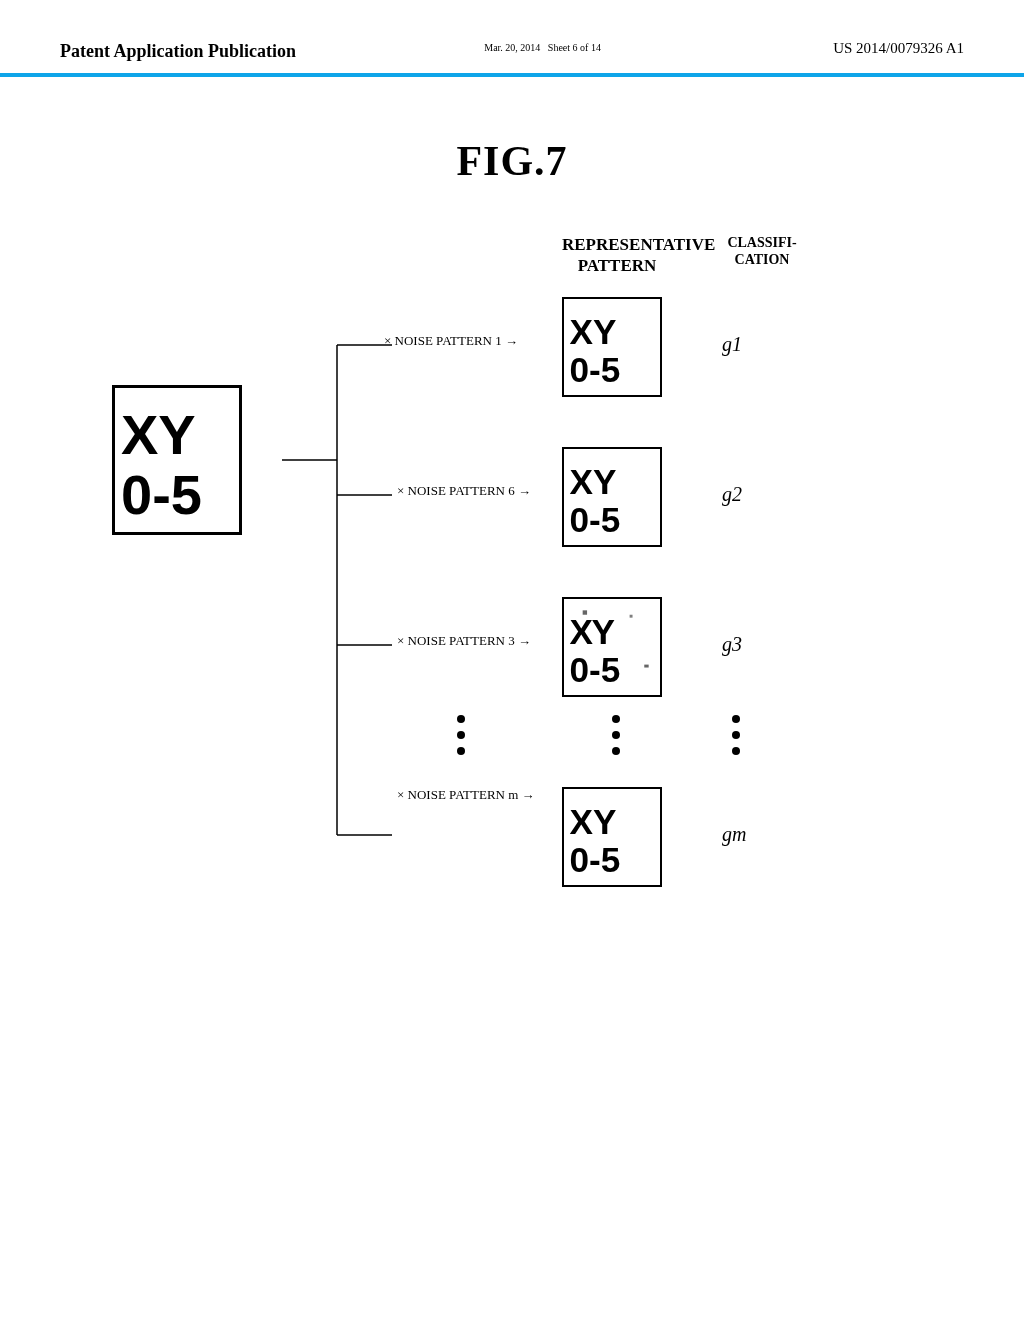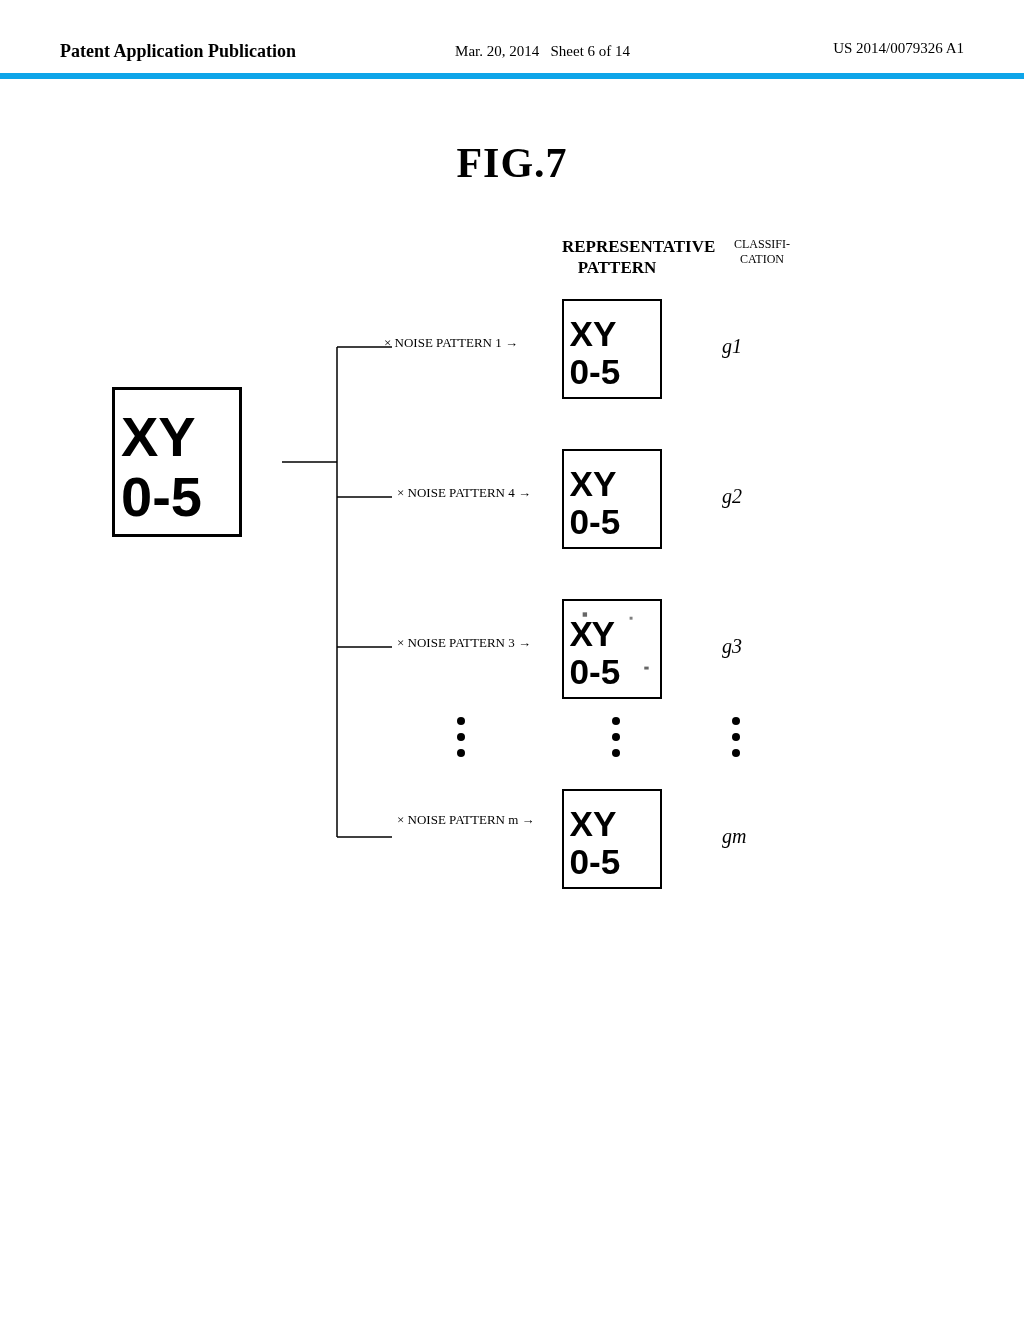--- a/index.html
+++ b/index.html
@@ -10,32 +10,32 @@
       font-family: 'Times New Roman', Times, serif;
       position: relative;
       overflow: hidden;
     }
 
     .header {
       display: flex;
       justify-content: space-between;
       align-items: flex-start;
       padding: 40px 60px 0 60px;
-      border-bottom: 6px solid #0ea5e9;
+      border-bottom: 4px solid #0ea5e9;
       padding-bottom: 10px;
     }
 
     .header-left {
       font-size: 18px;
       font-weight: bold;
       line-height: 1.3;
     }
 
     .header-center {
-      font-size: 15px;
+      font-size: 10px;
       text-align: center;
       line-height: 1.5;
     }
 
     .header-right {
       font-size: 15px;
       text-align: right;
       margin-left: 44px;
     }
 
@@ -95,22 +95,22 @@
       font-weight: bold;
       line-height: 1.2;
       width: 110px;
     }
 
     .col-header-class {
       position: absolute;
       top: 10px;
       left: 640px;
       text-align: center;
-      font-size: 12px;
-      font-weight: normal;
+      font-size: 14px;
+      font-weight: bold;
       line-height: 1.2;
       width: 80px;
     }
 
     .row-label {
       position: absolute;
       font-size: 13px;
       white-space: nowrap;
     }
 
@@ -222,21 +222,21 @@
       <div class="pattern-box" style="left:480px; top:72px;">
         <svg class="xy-svg-small" viewBox="0 0 60 60" xmlns="http://www.w3.org/2000/svg">
           <rect x="0" y="0" width="60" height="60" fill="white"></rect>
           <text x="1" y="28" font-size="24" font-weight="bold" font-family="Arial Black, sans-serif" fill="black">XY</text>
           <text x="1" y="54" font-size="24" font-weight="bold" font-family="Arial Black, sans-serif" fill="black">0-5</text>
         </svg>
       </div>
       <div class="classification-label" style="left:640px; top:108px;">g1</div>
 
       <div class="row-label" style="left:315px; top:258px;">
-        × NOISE PATTERN 4 →
+        × NOISE PATTERN 6 →
       </div>
       <div class="pattern-box" style="left:480px; top:222px;">
         <svg class="xy-svg-small" viewBox="0 0 60 60" xmlns="http://www.w3.org/2000/svg">
           <rect x="0" y="0" width="60" height="60" fill="white"></rect>
           <text x="1" y="28" font-size="24" font-weight="bold" font-family="Arial Black, sans-serif" fill="black">XY</text>
           <text x="1" y="54" font-size="24" font-weight="bold" font-family="Arial Black, sans-serif" fill="black">0-5</text>
         </svg>
       </div>
       <div class="classification-label" style="left:640px; top:258px;">g2</div>
 
@@ -271,21 +271,21 @@
         <div class="dot"></div>
         <div class="dot"></div>
       </div>
 
       <div class="dots-col" style="position:absolute; left:650px; top:490px;">
         <div class="dot"></div>
         <div class="dot"></div>
         <div class="dot"></div>
       </div>
 
-      <div class="row-label" style="left:315px; top:585px;">
+      <div class="row-label" style="left:315px; top:562px;">
         × NOISE PATTERN m →
       </div>
       <div class="pattern-box" style="left:480px; top:562px;">
         <svg class="xy-svg-small" viewBox="0 0 60 60" xmlns="http://www.w3.org/2000/svg">
           <rect x="0" y="0" width="60" height="60" fill="white"></rect>
           <text x="1" y="28" font-size="24" font-weight="bold" font-family="Arial Black, sans-serif" fill="black">XY</text>
           <text x="1" y="54" font-size="24" font-weight="bold" font-family="Arial Black, sans-serif" fill="black">0-5</text>
         </svg>
       </div>
       <div class="classification-label" style="left:640px; top:598px;">gm</div>

